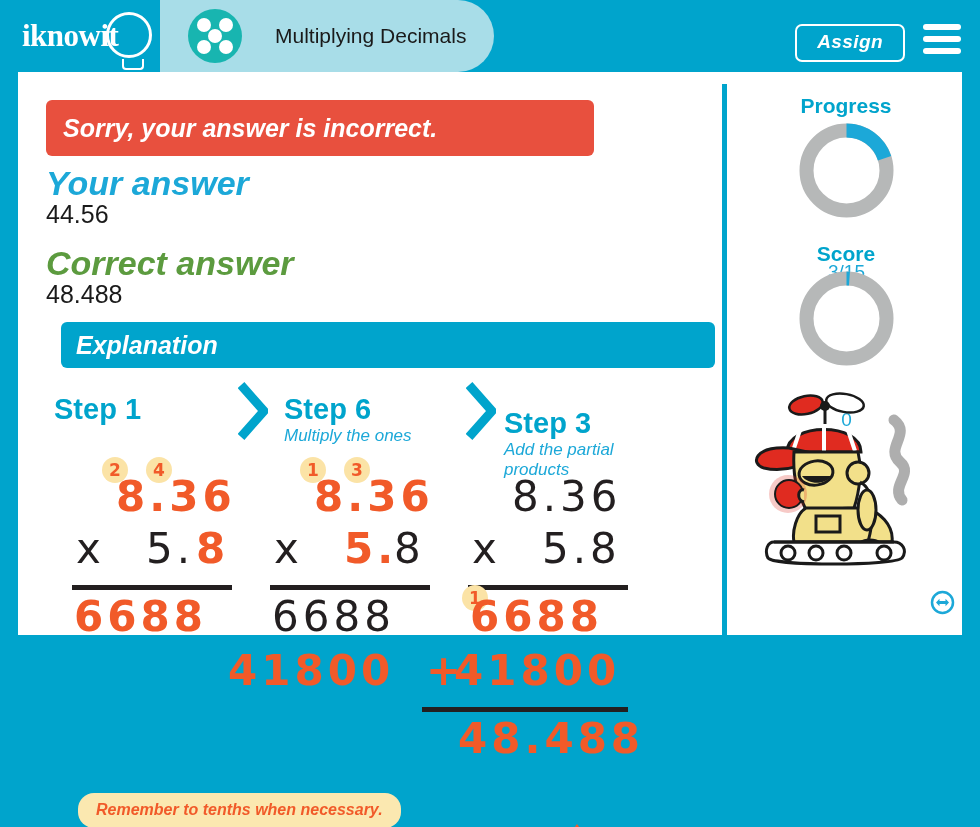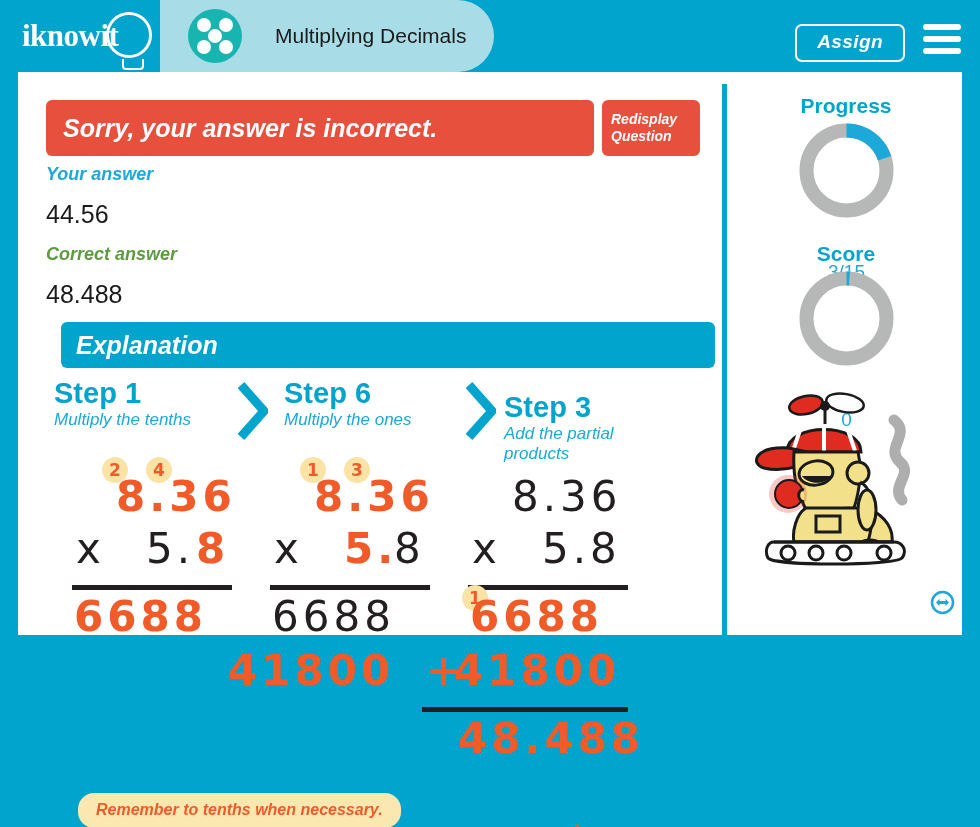--- a/index.html
+++ b/index.html
@@ -164,21 +164,21 @@
     font-style: italic;
     line-height: 17px;
     display: flex; flex-direction: column;
     justify-content: center;
     padding-left: 9px;
     cursor: pointer;
   }
 
   .ans-label {
     position: absolute; left: 28px;
-    font-size: 18px; font-weight: bold; font-style: italic;
+    font-size: 34px; font-weight: bold; font-style: italic;
   }
   .ans-label.your { top: 92px; color: #1CA8D8; }
   .ans-label.correct { top: 172px; color: #5C9B3F; }
   .ans-value {
     position: absolute; left: 28px;
     font-size: 25px; color: #1a1a1a;
   }
   .ans-value.your { top: 128px; }
   .ans-value.correct { top: 208px; }
 
@@ -196,21 +196,21 @@
     font-style: italic;
     margin-left: 15px;
   }
 
   
   .steps {
     position: absolute;
     left: 28px; top: 305px;
     width: 660px; height: 70px;
   }
-  .step-head { position: absolute; top: 0; }
+  .step-head { position: absolute; top: 16px; }
   .step-head .num {
     color: #00A4CC;
     font-size: 29px;
     font-weight: bold;
     line-height: 33px;
   }
   .step-head .desc {
     color: #1CA8D8;
     font-size: 17px;
     font-style: italic;
@@ -364,37 +364,32 @@
     </div>
   </div>
 
   <div class="panel">
     <div class="divider"></div>
 
     <div class="content">
 
       <div class="result-row">
         <div class="result-banner">Sorry, your answer is incorrect.</div>
-        <div class="redisplay-btn">
-          <span>Redisplay</span>
-          <span>Question</span>
-        </div>
       </div>
 
       <div class="ans-label your">Your answer</div>
       <div class="ans-value your">44.56</div>
       <div class="ans-label correct">Correct answer</div>
       <div class="ans-value correct">48.488</div>
 
       <div class="expl-bar">Explanation</div>
 
       <div class="steps">
         <div class="step-head s1">
           <div class="num">Step 1</div>
-          <div class="desc">Multiply the tenths</div>
         </div>
         <div class="chev c1">
           <svg width="30" height="60" viewBox="0 0 30 60">
               <path d="M3 4 L26 30 L3 56" fill="none" stroke="#00A4CC" stroke-width="9"></path>
             </svg>
         </div>
         <div class="step-head s2">
           <div class="num">Step 6</div>
           <div class="desc">Multiply the ones</div>
         </div>

